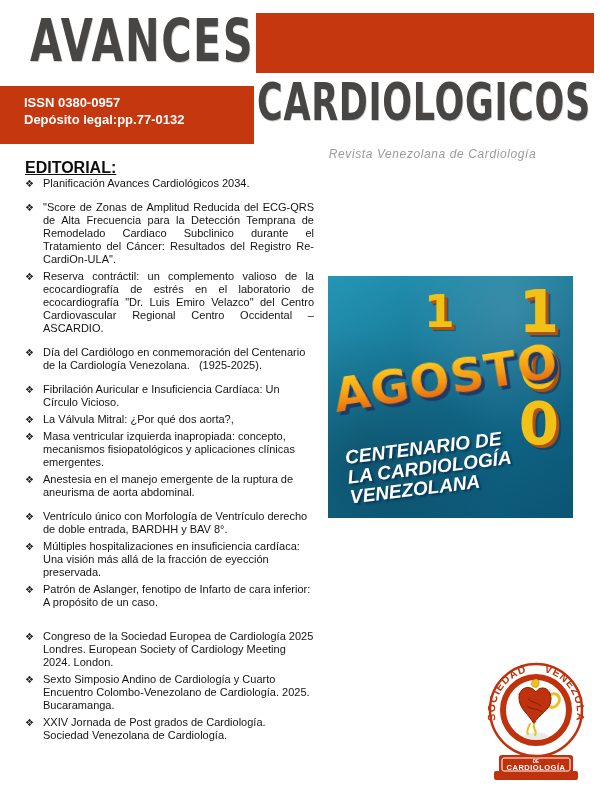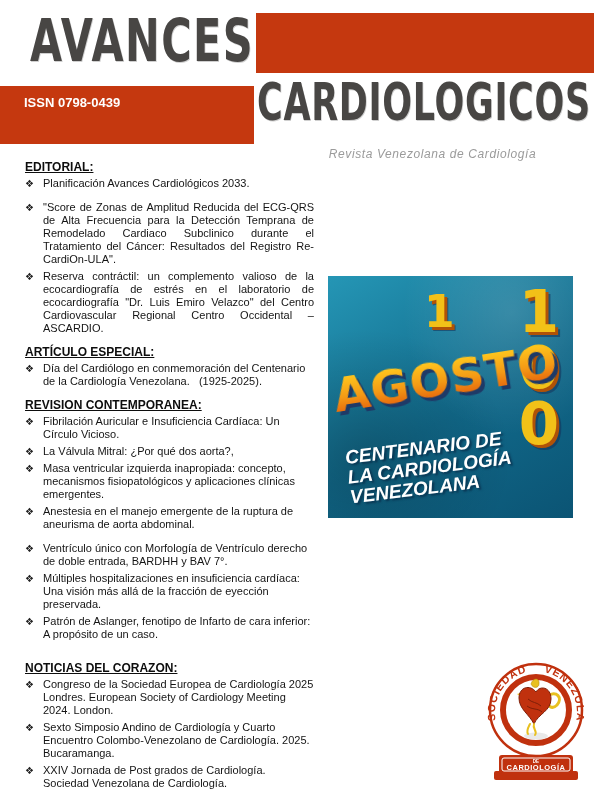--- a/index.html
+++ b/index.html
@@ -27,21 +27,21 @@
     color:#9b9b9b;font-size:12px;line-height:16px;letter-spacing:0.6px;white-space:nowrap;font-style:italic;
   }
   
   .toc{
     position:absolute;left:25px;top:161px;width:289px;
     font-size:11px;line-height:13px;color:#141414;
   }
   .toc-section{margin-bottom:11px;}
   .toc-section.gap-lg{margin-top:21px;}
   .toc-heading{
-    font-weight:bold;font-size:12px;text-decoration:underline;
+    font-weight:bold;font-size:16px;text-decoration:underline;
     margin:0 0 3px 0;color:#0d0d0d;
   }
   .item{display:flex;gap:5px;margin:0 0 4px 0;}
   .item .bullet{flex:0 0 13px;font-size:10px;line-height:13px;color:#222;}
   .item .txt{flex:1;}
   .justify .txt{text-align:justify;}
   
   .poster{
     position:absolute;left:328px;top:276px;width:245px;height:242px;overflow:hidden;
     background:
@@ -84,57 +84,56 @@
   .logo{position:absolute;left:481px;top:654px;width:110px;height:130px;}
 </style>
 </head>
 <body>
 
 <div class="band band-top"></div>
 <div class="band band-left"></div>
 <div class="title title-avances">AVANCES</div>
 <div class="title title-cardio">CARDIOLOGICOS</div>
 <div class="issn-box">
-  <div>ISSN 0798-0439</div>
+  <div>ISSN 0380-0957</div>
+  <div>Depósito legal:pp.77-0132</div>
 </div>
 <div class="subtitle">
   <div>Revista Venezolana de Cardiología</div>
 </div>
 
 <div class="toc">
 
   <div class="toc-section">
     <div class="toc-heading">EDITORIAL:</div>
     <div class="item">
       <span class="bullet">❖</span>
-      <span class="txt">Planificación Avances Cardiológicos 2033.</span>
+      <span class="txt">Planificación Avances Cardiológicos 2034.</span>
     </div>
   </div>
 
   <div class="toc-section justify">
     <div class="item">
       <span class="bullet">❖</span>
       <span class="txt">"Score de Zonas de Amplitud Reducida del ECG-QRS de Alta Frecuencia para la Detección Temprana de Remodelado Cardiaco Subclinico durante el Tratamiento del Cáncer: Resultados del Registro Re-CardiOn-ULA".</span>
     </div>
     <div class="item">
       <span class="bullet">❖</span>
       <span class="txt">Reserva contráctil: un complemento valioso de la ecocardiografía de estrés en el laboratorio de ecocardiografía "Dr. Luis Emiro Velazco" del Centro Cardiovascular Regional Centro Occidental – ASCARDIO.</span>
     </div>
   </div>
 
   <div class="toc-section">
-    <div class="toc-heading">ARTÍCULO ESPECIAL:</div>
     <div class="item">
       <span class="bullet">❖</span>
       <span class="txt">Día del Cardiólogo en conmemoración del Centenario de la Cardiología Venezolana. &nbsp;&nbsp;(1925-2025).</span>
     </div>
   </div>
 
   <div class="toc-section">
-    <div class="toc-heading">REVISION CONTEMPORANEA:</div>
     <div class="item">
       <span class="bullet">❖</span>
       <span class="txt">Fibrilación Auricular e Insuficiencia Cardíaca: Un Círculo Vicioso.</span>
     </div>
     <div class="item">
       <span class="bullet">❖</span>
       <span class="txt">La Válvula Mitral: ¿Por qué dos aorta?,</span>
     </div>
     <div class="item">
       <span class="bullet">❖</span>
@@ -142,34 +141,33 @@
     </div>
     <div class="item">
       <span class="bullet">❖</span>
       <span class="txt">Anestesia en el manejo emergente de la ruptura de aneurisma de aorta abdominal.</span>
     </div>
   </div>
 
   <div class="toc-section">
     <div class="item">
       <span class="bullet">❖</span>
-      <span class="txt">Ventrículo único con Morfología de Ventrículo derecho de doble entrada, BARDHH y BAV 7°.</span>
+      <span class="txt">Ventrículo único con Morfología de Ventrículo derecho de doble entrada, BARDHH y BAV 8°.</span>
     </div>
     <div class="item">
       <span class="bullet">❖</span>
       <span class="txt">Múltiples hospitalizaciones en insuficiencia cardíaca: Una visión más allá de la fracción de eyección preservada.</span>
     </div>
     <div class="item">
       <span class="bullet">❖</span>
       <span class="txt">Patrón de Aslanger, fenotipo de Infarto de cara inferior: A propósito de un caso.</span>
     </div>
   </div>
 
   <div class="toc-section gap-lg">
-    <div class="toc-heading">NOTICIAS DEL CORAZON:</div>
     <div class="item">
       <span class="bullet">❖</span>
       <span class="txt">Congreso de la Sociedad Europea de Cardiología 2025 Londres. European Society of Cardiology Meeting 2024. London.</span>
     </div>
     <div class="item">
       <span class="bullet">❖</span>
       <span class="txt">Sexto Simposio Andino de Cardiología y Cuarto Encuentro Colombo-Venezolano de Cardiología. 2025. Bucaramanga.</span>
     </div>
     <div class="item">
       <span class="bullet">❖</span>

